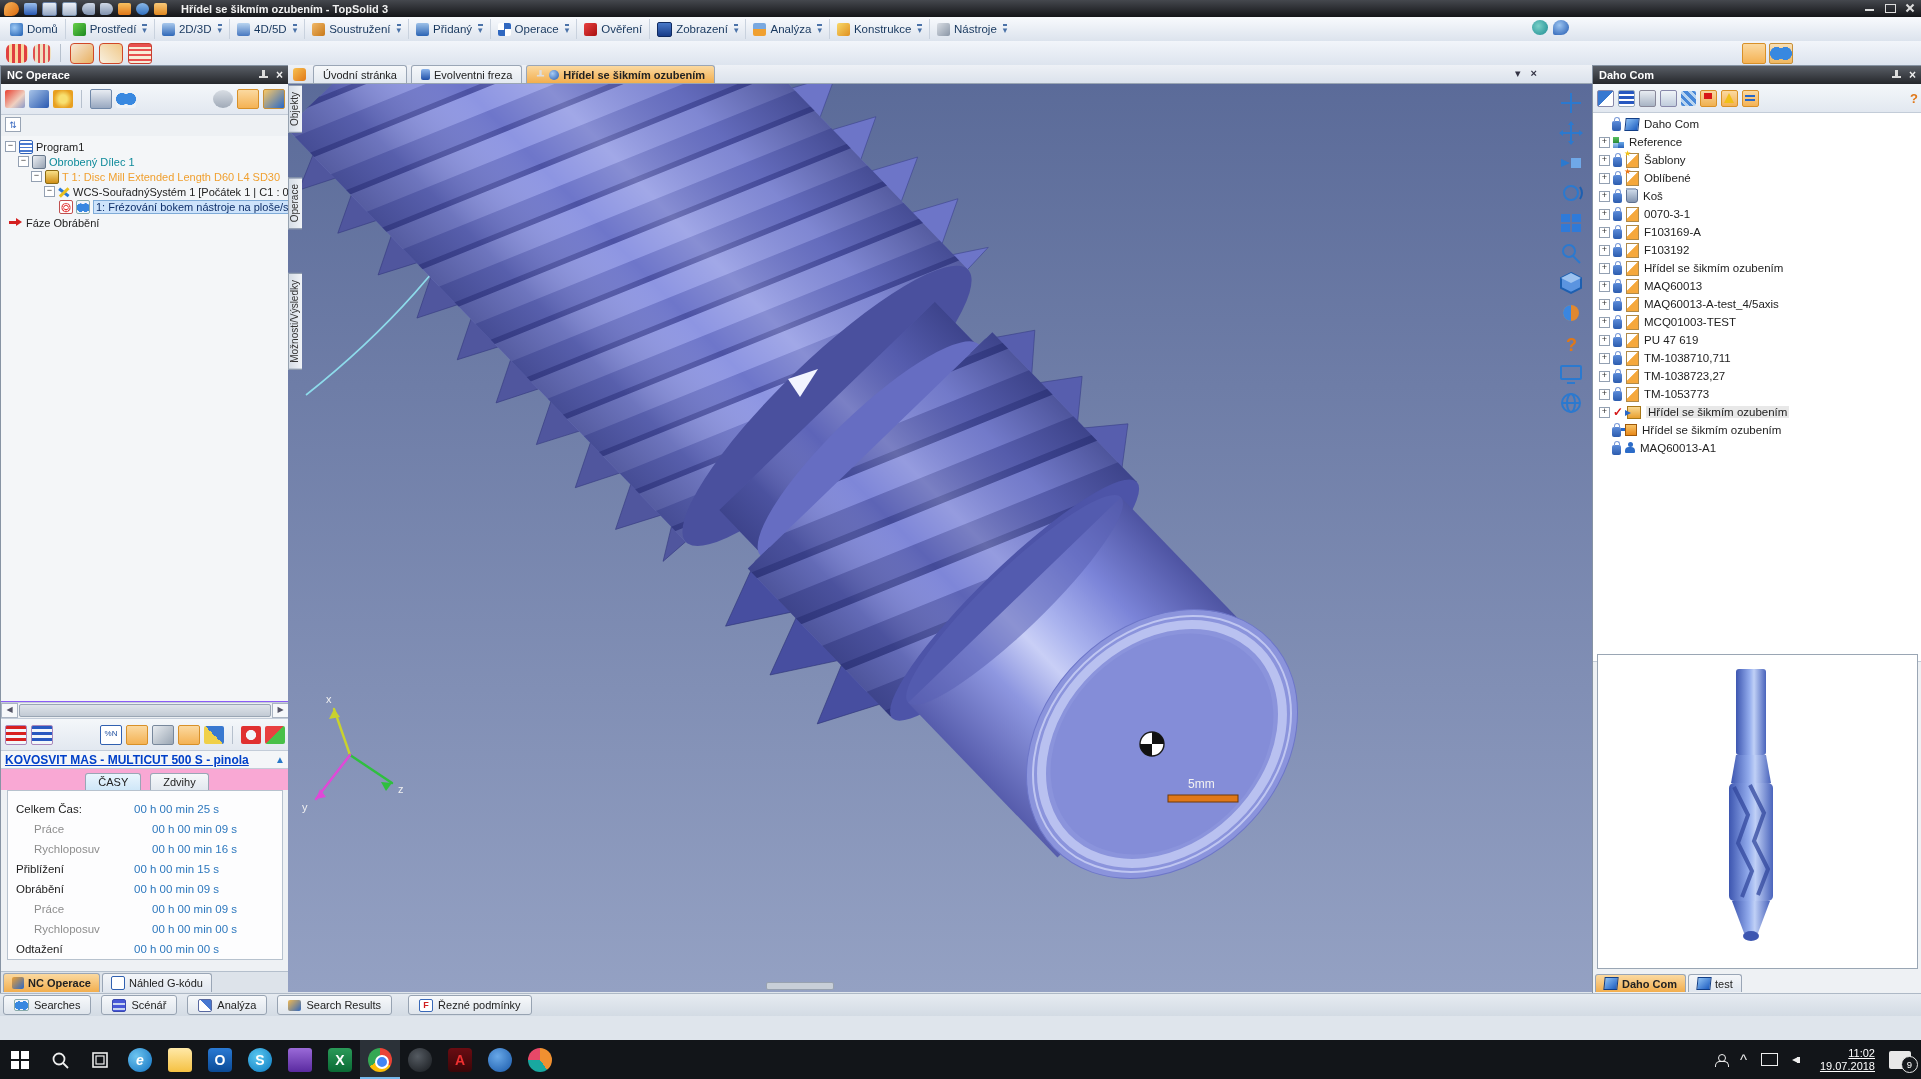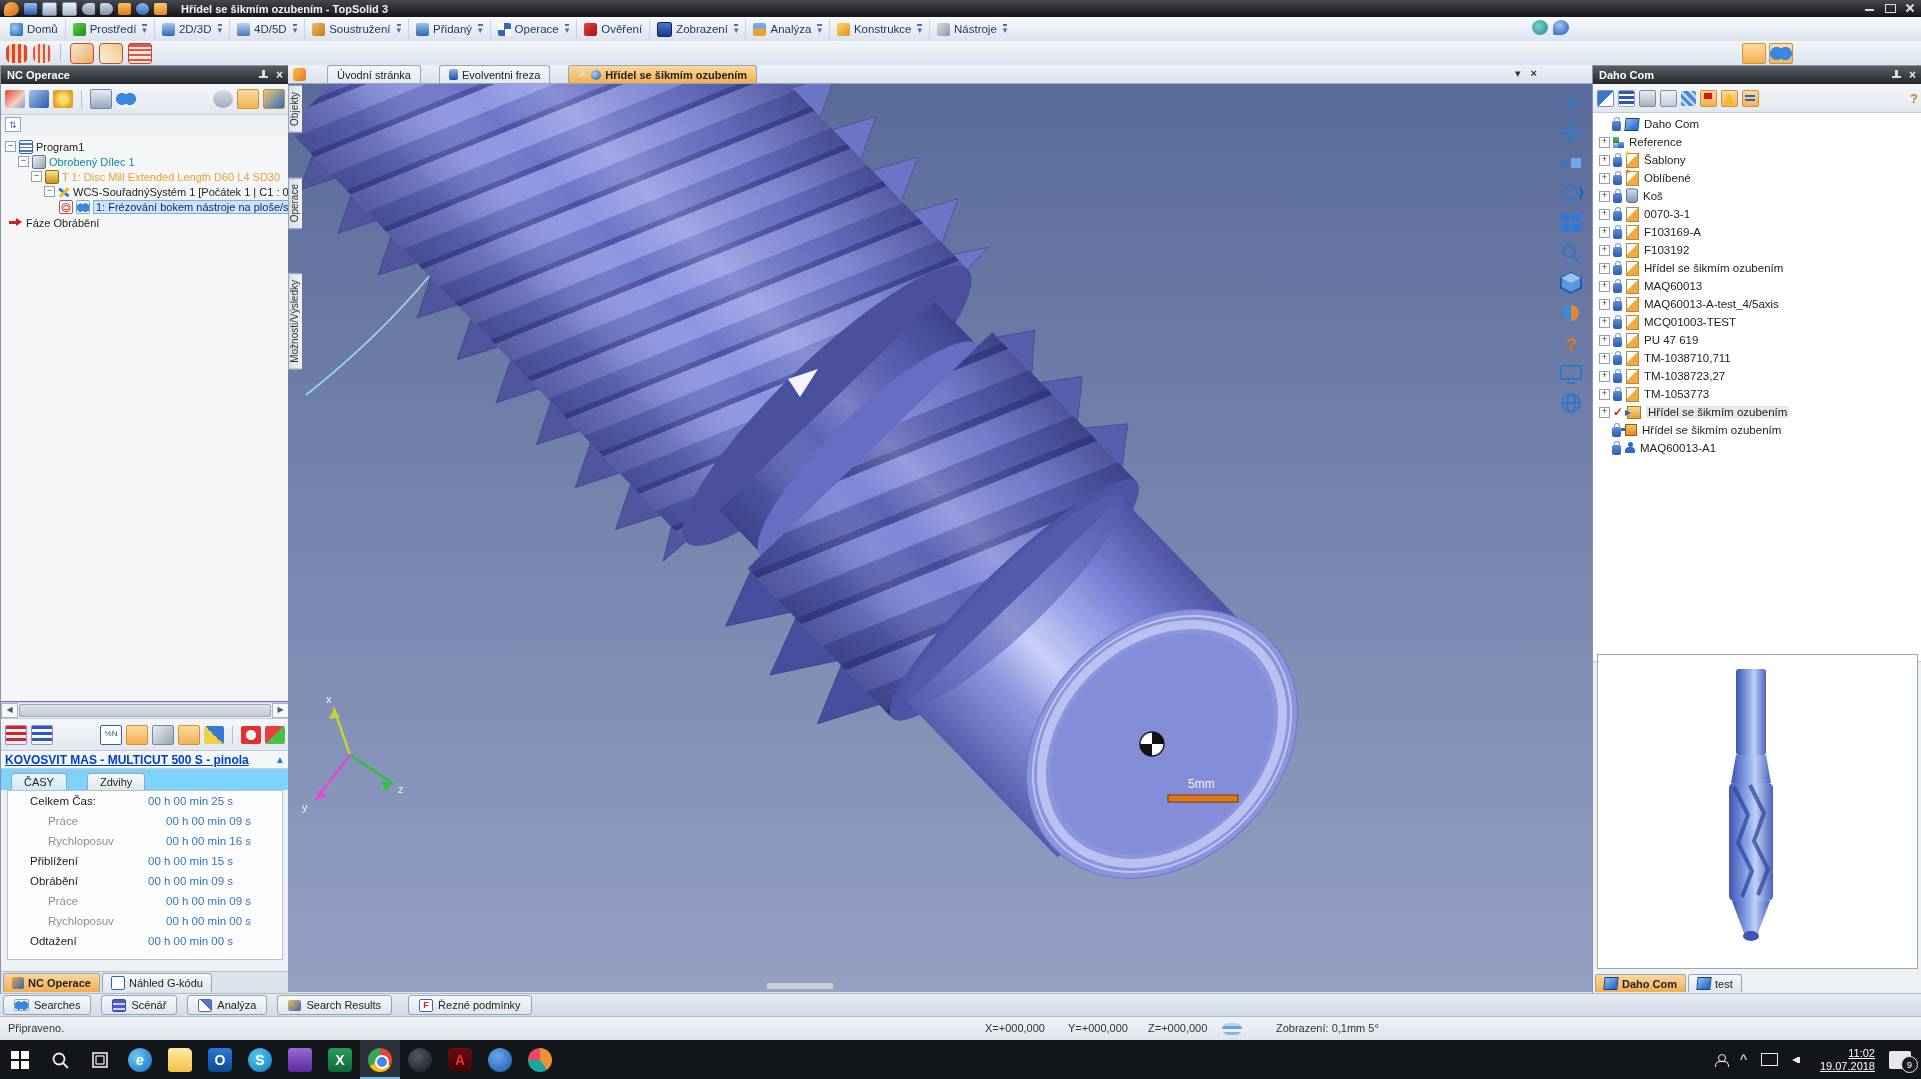--- a/index.html
+++ b/index.html
@@ -51,34 +51,34 @@
   .ebox::before{content:"−";}
   .ebox.p::before{content:"+";}
   .tico{width:12px;height:12px;margin-right:3px;border-radius:2px;flex:0 0 auto;}
   .sel{background:#cde3fb;border:1px solid #7fabd8;color:#10306a;}
   .hscroll{height:15px;display:flex;align-items:center;background:#eceff3;border-top:1px solid #c3ccd8;border-bottom:1px solid #c3ccd8;}
   .sarrow{width:15px;height:13px;background:#f6f8fa;border:1px solid #aab4c2;color:#556;font-size:8px;line-height:11px;text-align:center;}
   .sthumb{flex:1;height:11px;margin:0 1px;background:linear-gradient(#dfe4ea,#c2cad4);border:1px solid #9aa6b4;border-radius:2px;}
   .machlink{height:15px;padding:1px 4px;border-bottom:1px solid #c3ccd8;display:flex;align-items:center;background:#f4f6f8;}
   .machlink a{color:#0040c8;font-weight:700;text-decoration:underline;font-size:12px;white-space:nowrap;}
   .eject{margin-left:auto;color:#2878c8;font-size:10px;}
-  .ttabs{display:flex;gap:20px;padding:4px 6px 0 10px;background:#7dd3fc;}
+  .ttabs{display:flex;gap:9px;padding:4px 6px 0 10px;background:#f9a8d4;justify-content:center;}
   .ttab{padding:2px 12px;border:1px solid #9aa6b6;border-bottom:none;border-radius:3px 3px 0 0;background:linear-gradient(#f6f8fa,#e2e8ef);font-size:11px;}
   .ttab.on{background:linear-gradient(#eaf5fd,#cfe7f8);font-weight:400;}
   .times{margin:0 6px;background:#fdfdfe;border:1px solid #b7c2ce;padding:4px 0;}
-  .timerow{display:flex;height:20px;align-items:flex-start;font-size:11.5px;margin-left:14px;}
+  .timerow{display:flex;height:20px;align-items:flex-end;font-size:11.5px;}
   .tl{width:118px;padding-left:8px;color:#222;}
   .timerow.ind .tl{padding-left:26px;color:#8e8e8e;}
   .tv{color:#2d78be;}
   .nctabs{position:absolute;left:0;bottom:0;width:100%;height:19px;display:flex;gap:2px;padding:1px 2px;background:#dde3ea;border-top:1px solid #b4bfcc;}
   .btab{display:flex;align-items:center;gap:4px;padding:0 8px;border:1px solid #9aa6b6;border-bottom:none;border-radius:3px 3px 0 0;background:linear-gradient(#f4f6f9,#e0e6ee);font-size:11px;}
   .btab.on{background:linear-gradient(#fbd9a0,#f2ae4e);font-weight:700;color:#222;}
   
   .viewport{left:288px;top:65px;width:1304px;height:927px;background:#6c7ca8;overflow:hidden;}
-  .doctabs{position:absolute;left:0;top:0;width:100%;height:18px;background:linear-gradient(#eef1f6,#dbe2ec);border-bottom:1px solid #9aa6b4;display:flex;align-items:flex-end;gap:18px;padding-left:3px;}
+  .doctabs{position:absolute;left:0;top:0;width:100%;height:18px;background:linear-gradient(#eef1f6,#dbe2ec);border-bottom:1px solid #9aa6b4;display:flex;align-items:flex-end;gap:4px;padding-left:3px;}
   .dtab{display:flex;align-items:center;gap:4px;height:17px;padding:0 9px;border:1px solid #9aa6b6;border-bottom:none;border-radius:3px 3px 0 0;background:linear-gradient(#f6f8fa,#e3e9f0);font-size:11px;white-space:nowrap;}
   .dtab.on{background:linear-gradient(#fbd9a0,#f2ae4e);font-weight:700;}
   .dtabctl{position:absolute;right:58px;top:2px;display:flex;gap:10px;color:#334;font-size:11px;}
   .sidetabs{position:absolute;left:0;top:20px;width:14px;display:flex;flex-direction:column;gap:44px;}
   .stab{writing-mode:vertical-rl;transform:rotate(180deg);background:linear-gradient(90deg,#f0f3f7,#d6dde6);border:1px solid #96a2b0;border-left:none;font-size:10px;color:#333;padding:6px 0;text-align:center;border-radius:0 0 0 0;}
   .view3d{position:absolute;left:0;top:18px;width:1304px;height:909px;}
   .vtools{position:absolute;right:6px;top:24px;}
   .bhandle{position:absolute;left:478px;bottom:2px;width:66px;height:6px;background:#c8cfd8;border:1px solid #98a2b0;border-radius:2px;}
   
   .daho{left:1592px;top:65px;width:329px;height:927px;}
@@ -734,28 +734,20 @@
     <div class="fbtn">
       <span class="tico" style="margin:0;width:13px;height:11px;background:linear-gradient(135deg,#f0b850,#3068c0);"></span>
       <span>Search Results</span>
     </div>
     <div class="fbtn" style="margin-left:6px;">
       <span class="tico" style="margin:0;width:12px;height:11px;background:#fff;border:1px solid #3868b8;color:#d02020;font-size:9px;font-weight:700;text-align:center;line-height:10px;">F</span>
       <span>Řezné podmínky</span>
     </div>
   </div>
 
-  <div class="a statusbar">
-    <span style="left:8px;">Připraveno.</span>
-    <span style="left:985px;">X=+000,000</span>
-    <span style="left:1068px;">Y=+000,000</span>
-    <span style="left:1148px;">Z=+000,000</span>
-    <span style="left:1222px;top:6px;width:20px;height:12px;background:linear-gradient(#b8d4f0 0 3px,#6fa0d8 3px 6px,#e8f0f8 6px 9px,#88b4e0 9px 12px);border-radius:40%/60%;"></span>
-    <span style="left:1276px;">Zobrazení: 0,1mm 5°</span>
-  </div>
 
   <div class="a taskbar">
     <div class="tk">
         <div class="win-logo">
           <div></div>
           <div></div>
           <div></div>
           <div></div>
         </div>
       </div>

